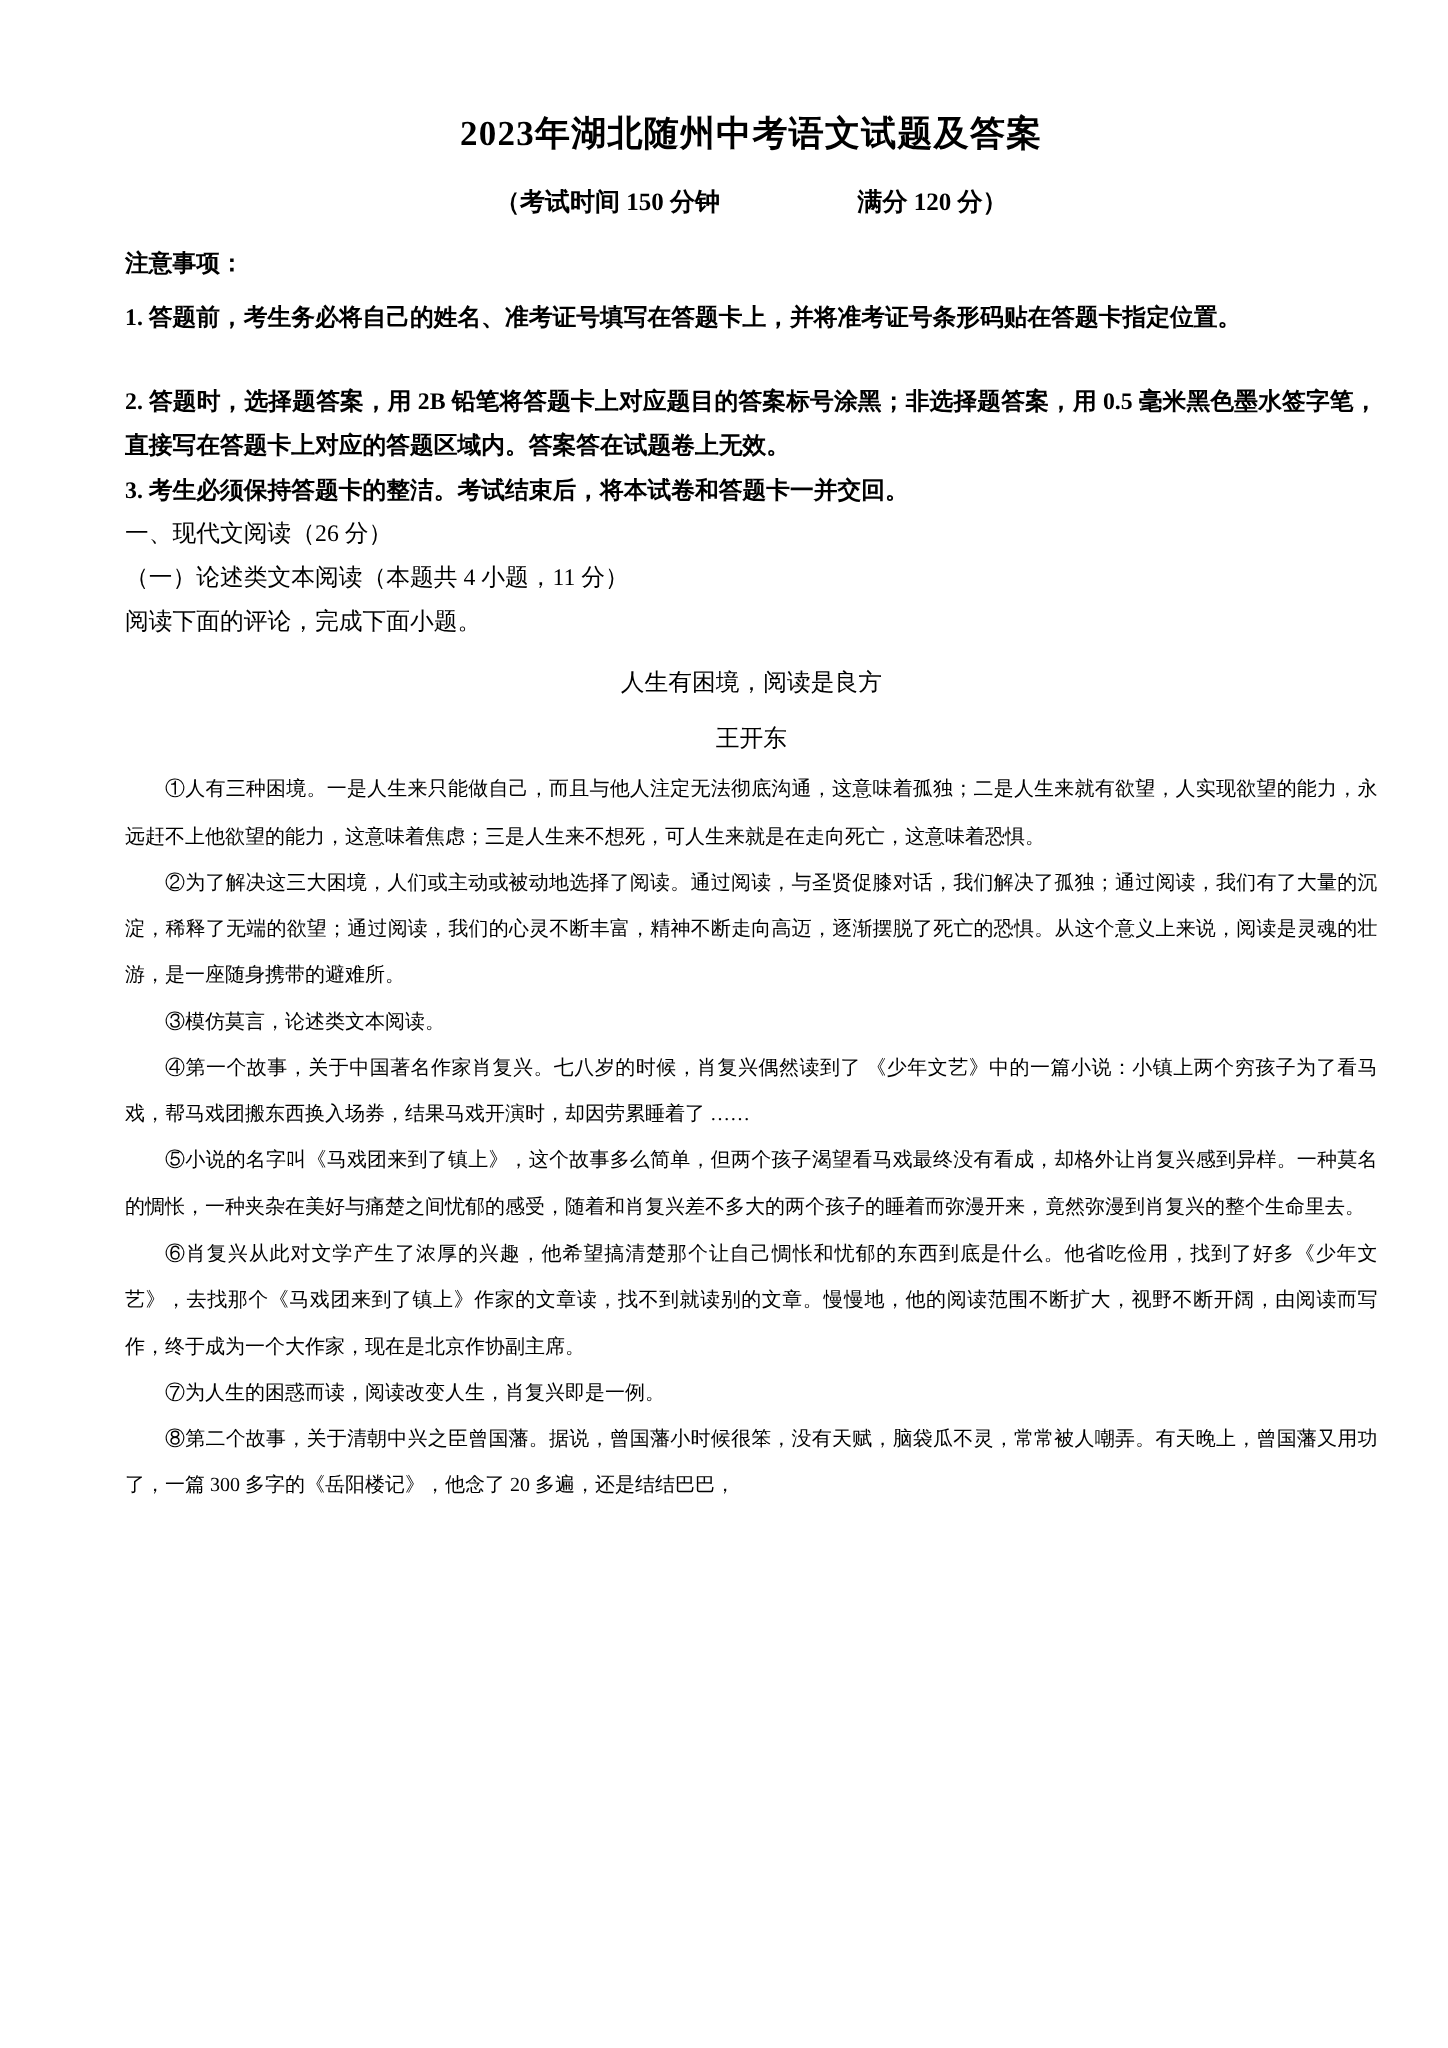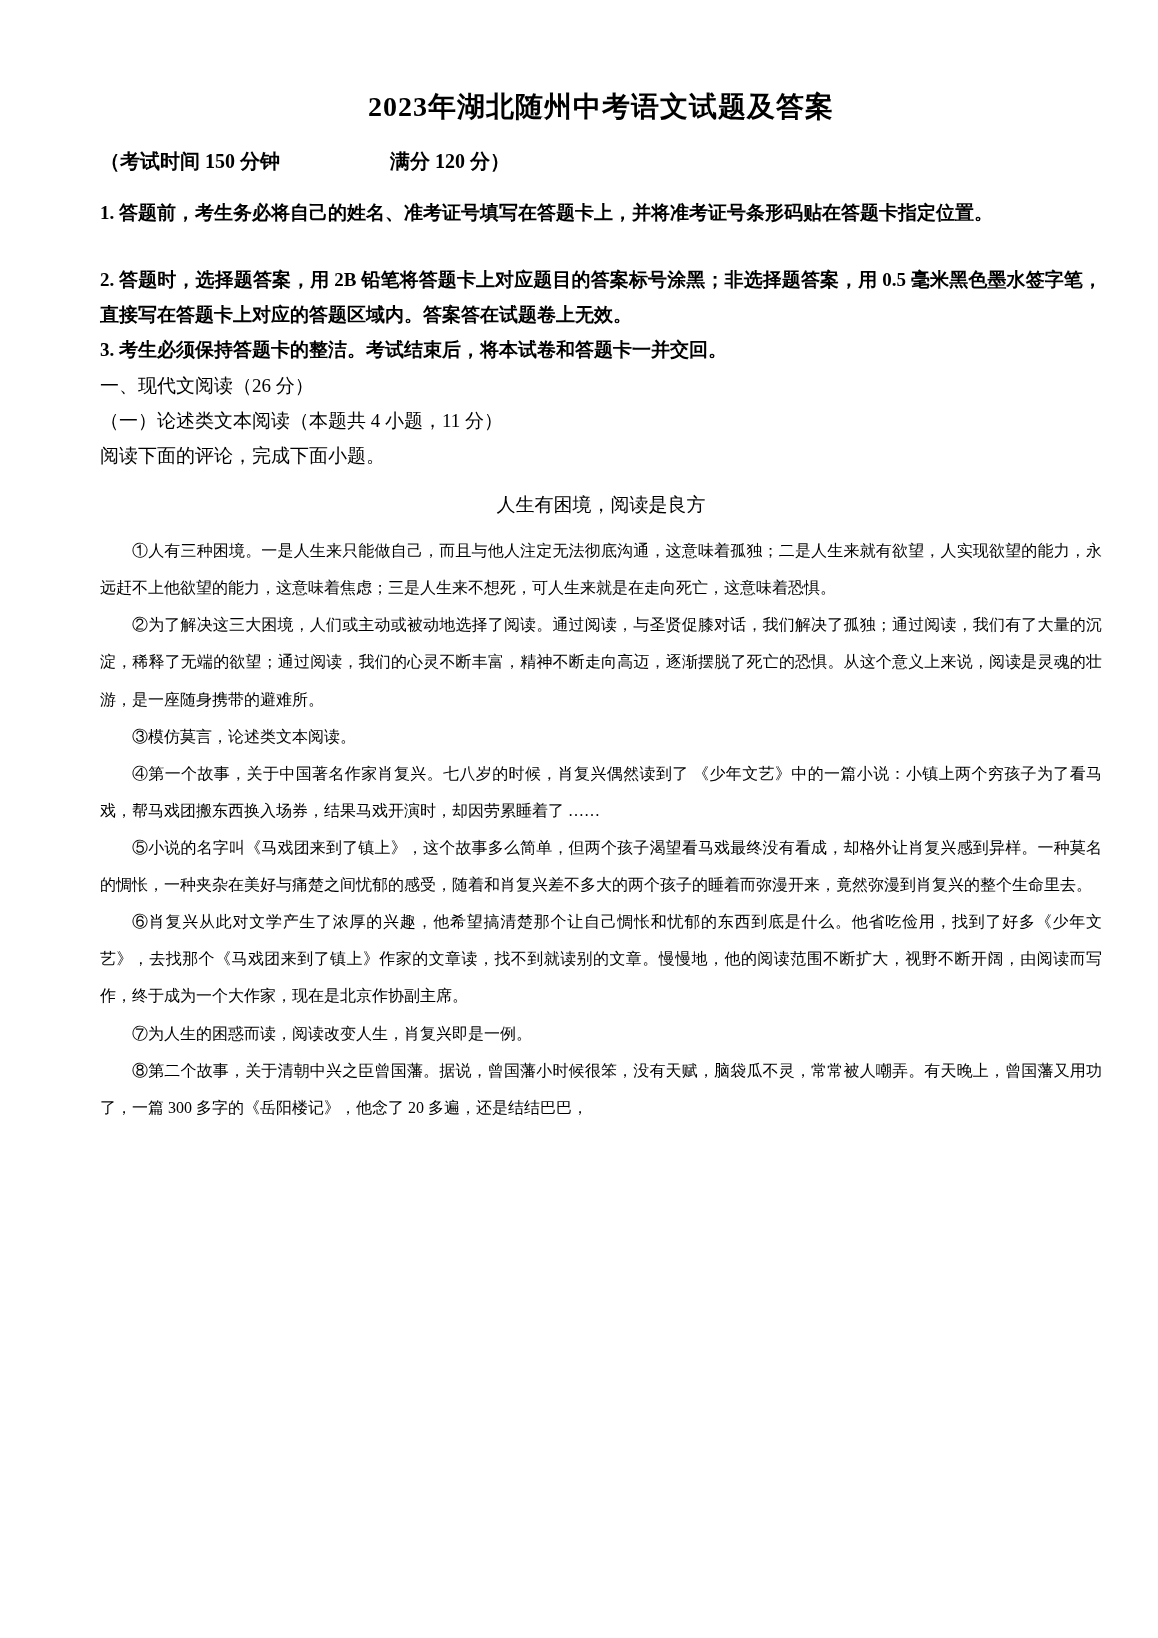--- a/index.html
+++ b/index.html
@@ -22,21 +22,21 @@
   .title {
     font-size: 28px;
     font-weight: bold;
     text-align: center;
     margin: 0 0 22px 0;
     letter-spacing: 1px;
   }
   .subtitle {
     font-size: 20px;
     font-weight: bold;
-    text-align: left;
+    text-align: center;
     margin: 0 0 20px 0;
   }
   .subtitle .gap {
     display: inline-block;
     width: 110px;
   }
   .notice-heading {
     font-size: 19px;
     font-weight: bold;
     margin: 0 0 8px 0;
@@ -87,30 +87,32 @@
 <body>
 
 <div class="page">
 
   <h1 class="title">2023年湖北随州中考语文试题及答案</h1>
 
   <div class="subtitle">
     <span>（考试时间 150 分钟</span><span class="gap"></span><span>满分 120 分）</span>
   </div>
 
+  <div class="notice-heading">注意事项：</div>
 
   <p class="notice gap-after">1. 答题前，考生务必将自己的姓名、准考证号填写在答题卡上，并将准考证号条形码贴在答题卡指定位置。</p>
   <p class="notice">2. 答题时，选择题答案，用 2B 铅笔将答题卡上对应题目的答案标号涂黑；非选择题答案，用 0.5 毫米黑色墨水签字笔，直接写在答题卡上对应的答题区域内。答案答在试题卷上无效。</p>
   <p class="notice">3. 考生必须保持答题卡的整洁。考试结束后，将本试卷和答题卡一并交回。</p>
 
   <div class="section-heading">一、现代文阅读（26 分）</div>
   <div class="subsection-heading">（一）论述类文本阅读（本题共 4 小题，11 分）</div>
   <div class="plain-line">阅读下面的评论，完成下面小题。</div>
 
   <div class="essay-title">人生有困境，阅读是良方</div>
+  <div class="essay-author">王开东</div>
 
   <p class="para">①人有三种困境。一是人生来只能做自己，而且与他人注定无法彻底沟通，这意味着孤独；二是人生来就有欲望，人实现欲望的能力，永远赶不上他欲望的能力，这意味着焦虑；三是人生来不想死，可人生来就是在走向死亡，这意味着恐惧。</p>
   <p class="para">②为了解决这三大困境，人们或主动或被动地选择了阅读。通过阅读，与圣贤促膝对话，我们解决了孤独；通过阅读，我们有了大量的沉淀，稀释了无端的欲望；通过阅读，我们的心灵不断丰富，精神不断走向高迈，逐渐摆脱了死亡的恐惧。从这个意义上来说，阅读是灵魂的壮游，是一座随身携带的避难所。</p>
   <p class="para">③模仿莫言，论述类文本阅读。</p>
   <p class="para">④第一个故事，关于中国著名作家肖复兴。七八岁的时候，肖复兴偶然读到了 《少年文艺》中的一篇小说：小镇上两个穷孩子为了看马戏，帮马戏团搬东西换入场券，结果马戏开演时，却因劳累睡着了 ……</p>
   <p class="para">⑤小说的名字叫《马戏团来到了镇上》，这个故事多么简单，但两个孩子渴望看马戏最终没有看成，却格外让肖复兴感到异样。一种莫名的惆怅，一种夹杂在美好与痛楚之间忧郁的感受，随着和肖复兴差不多大的两个孩子的睡着而弥漫开来，竟然弥漫到肖复兴的整个生命里去。</p>
   <p class="para">⑥肖复兴从此对文学产生了浓厚的兴趣，他希望搞清楚那个让自己惆怅和忧郁的东西到底是什么。他省吃俭用，找到了好多《少年文艺》，去找那个《马戏团来到了镇上》作家的文章读，找不到就读别的文章。慢慢地，他的阅读范围不断扩大，视野不断开阔，由阅读而写作，终于成为一个大作家，现在是北京作协副主席。</p>
   <p class="para">⑦为人生的困惑而读，阅读改变人生，肖复兴即是一例。</p>
   <p class="para">⑧第二个故事，关于清朝中兴之臣曾国藩。据说，曾国藩小时候很笨，没有天赋，脑袋瓜不灵，常常被人嘲弄。有天晚上，曾国藩又用功了，一篇 300 多字的《岳阳楼记》，他念了 20 多遍，还是结结巴巴，</p>
 

